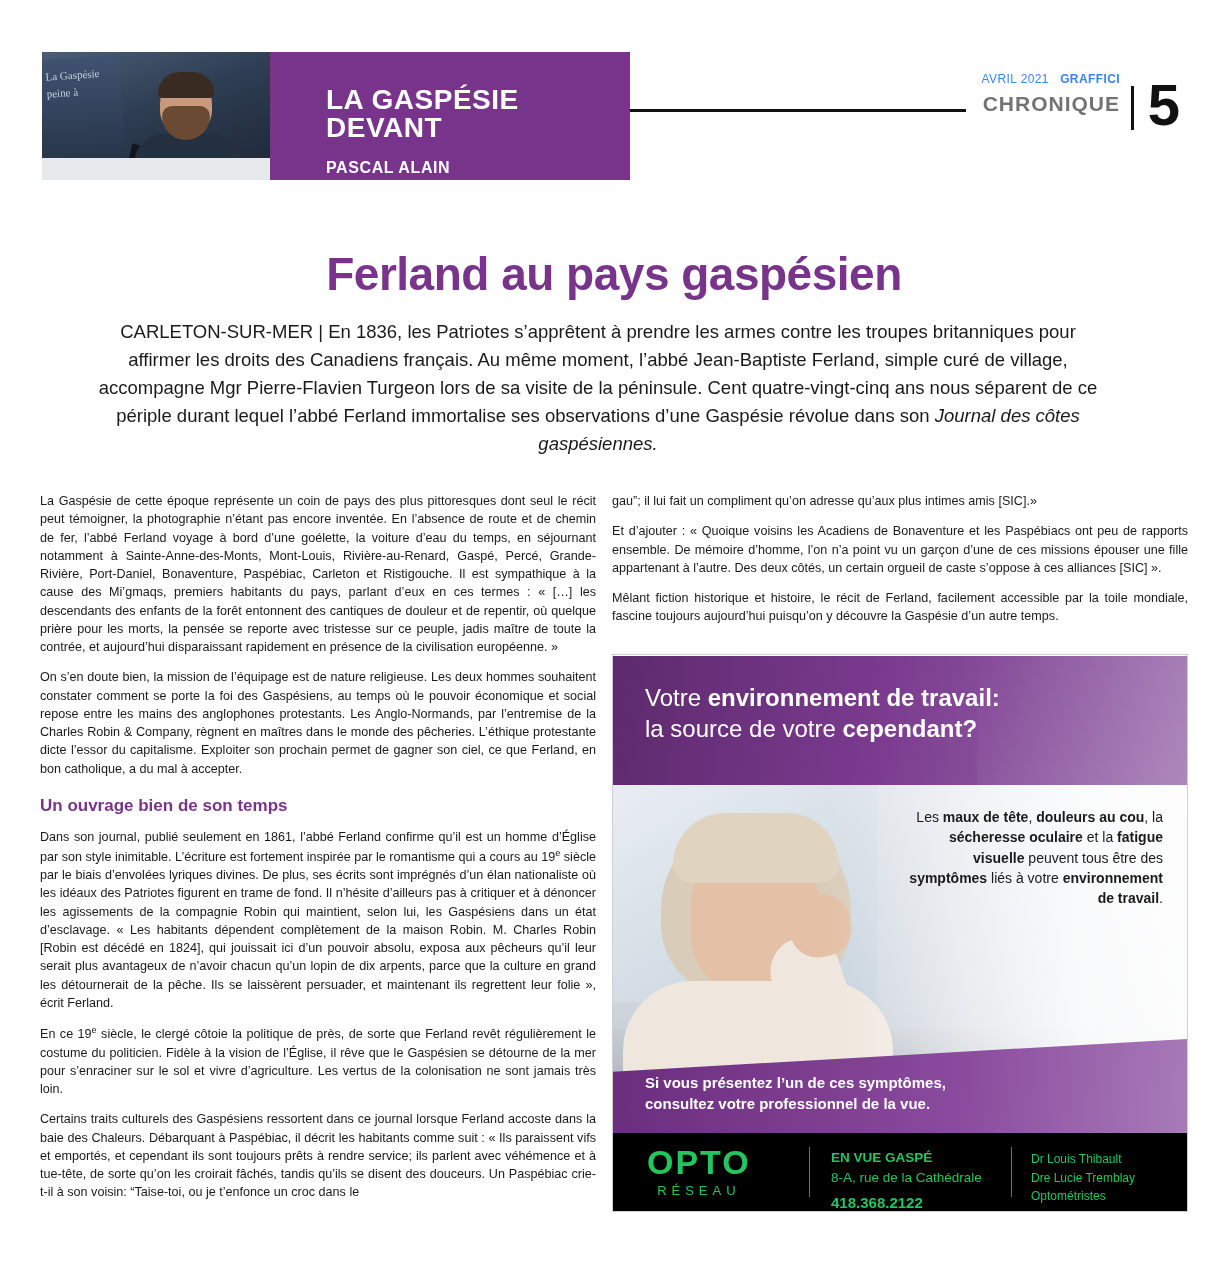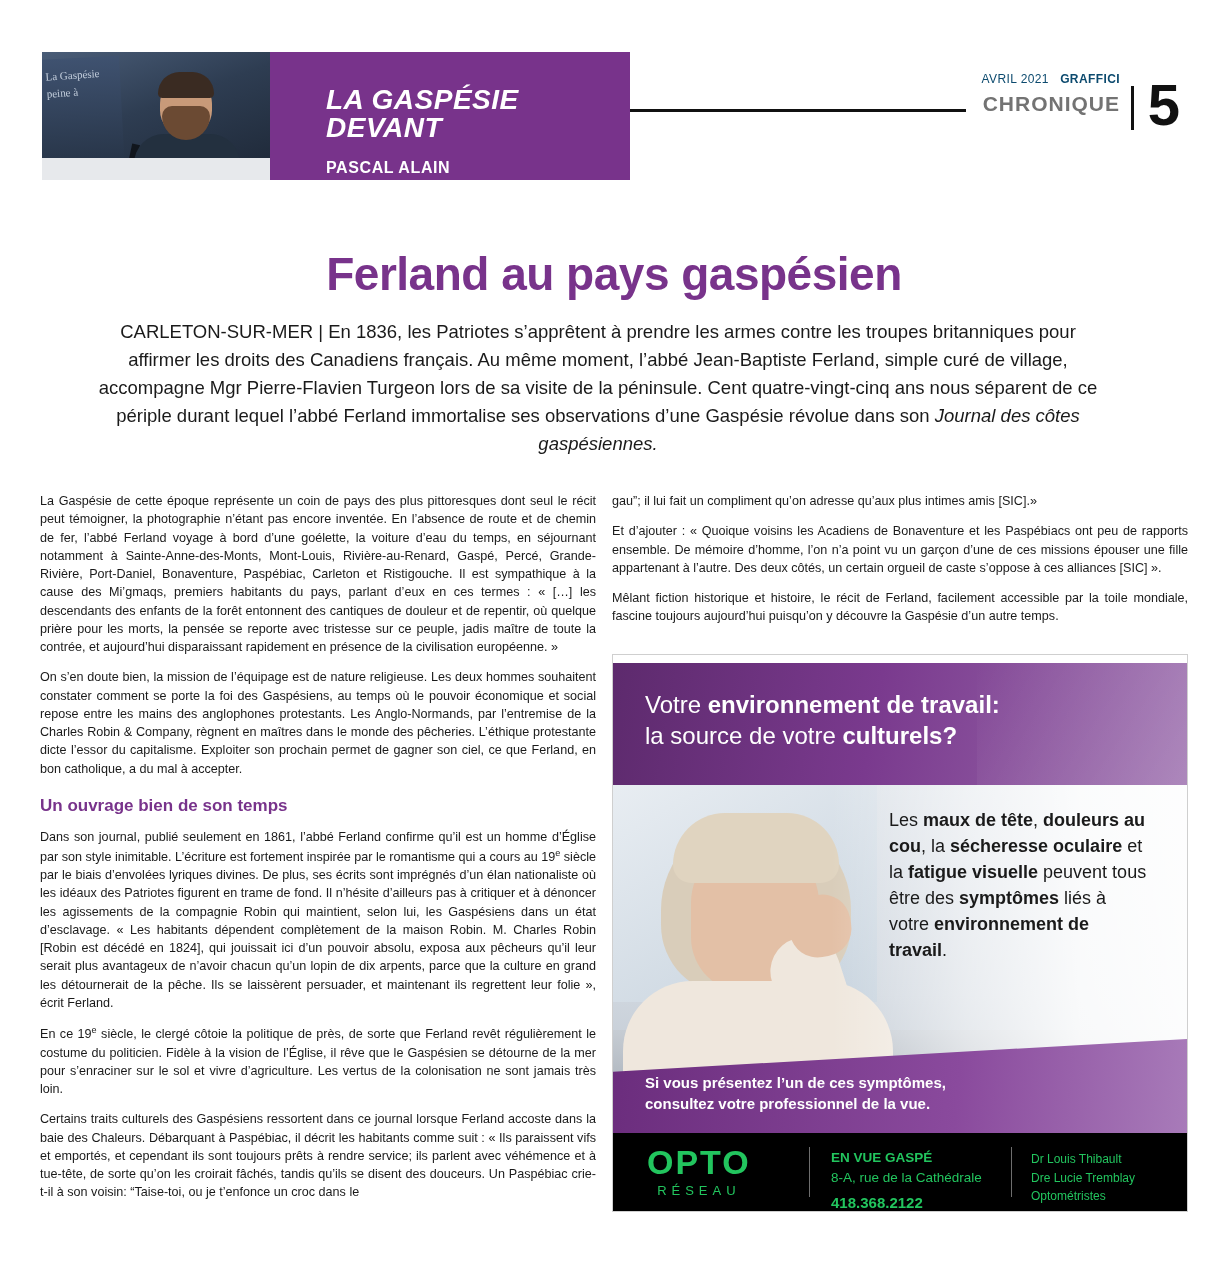--- a/index.html
+++ b/index.html
@@ -95,21 +95,20 @@
     left: 228px; top: 0;
     width: 360px; height: 128px;
     background: #78338b;
     color: #ffffff;
     padding: 34px 0 0 56px;
   }
   .header-band-title {
     font-size: 28px;
     font-weight: bold;
     letter-spacing: .5px;
-    font-style: italic;
     line-height: 1;
     margin-bottom: 16px;
   }
   .header-band-name {
     font-size: 16px;
     font-weight: bold;
     letter-spacing: .6px;
     line-height: 1.25;
   }
   .header-band-role {
@@ -123,21 +122,21 @@
     left: 588px; right: 220px; top: 57px;
     height: 3px;
     background: #111111;
   }
   .header-meta {
     position: absolute;
     right: 66px; top: 20px;
     text-align: right;
     font-size: 12px;
     letter-spacing: .4px;
-    color: #0c4a6e;
+    color: #3b82f6;
   }
   .header-meta .issue { font-weight: normal; }
   .header-meta .brand { font-weight: bold; }
   .header-chronique {
     position: absolute;
     right: 66px; top: 40px;
     font-size: 21px;
     font-weight: bold;
     letter-spacing: 1px;
     color: #737373;
@@ -204,21 +203,21 @@
   
   .ad {
     position: absolute;
     left: 612px; top: 654px;
     width: 576px; height: 558px;
     background: #ffffff;
     border: 1px solid #cfcfcf;
     overflow: hidden;
   }
   .ad-top {
-    position: absolute; left: 0; top: 8px; width: 100%; height: 162px;
+    position: absolute; left: 0; top: 1px; width: 100%; height: 162px;
     background: linear-gradient(100deg, #5d2a6d 0%, #7a3a8e 45%, #9c6fae 100%);
   }
   .ad-top-deco {
     position: absolute; right: 0; top: 0; width: 210px; height: 130px;
     background: linear-gradient(120deg, rgba(255,255,255,0) 0%, rgba(255,255,255,.18) 100%);
   }
   .ad-headline {
     position: absolute;
     left: 32px; top: 26px;
     color: #ffffff;
@@ -278,26 +277,26 @@
     background: #e3c0a6;
     border-radius: 28px;
     transform: rotate(-10deg);
   }
   .ad-photo-fade {
     position: absolute; right: 0; top: 0; width: 62%; height: 100%;
     background: linear-gradient(90deg, rgba(255,255,255,0) 0%, rgba(255,255,255,.55) 38%, rgba(255,255,255,.88) 70%, rgba(255,255,255,.95) 100%);
   }
   .ad-body-text {
     position: absolute;
-    right: 36px; top: 22px;
+    right: 24px; top: 22px;
     width: 262px;
-    font-size: 18px;
+    font-size: 14px;
     line-height: 1.45;
     color: #1a1a1a;
-    text-align: left;
+    text-align: right;
   }
   .ad-body-text b { font-weight: bold; }
 
   .ad-purple-band {
     position: absolute; left: 0; bottom: 0; width: 100%; height: 96px;
     background: linear-gradient(95deg, #6b2d7d 0%, #8a4a9d 60%, #a87bb9 100%);
     clip-path: polygon(0 34%, 100% 0, 100% 100%, 0 100%);
   }
   .ad-cta {
     position: absolute;
@@ -400,21 +399,21 @@
 
 <div class="ad">
 
   <div class="ad-top">
     <div class="ad-top-deco"></div>
     <div class="ad-headline">
       <div>
         <span>Votre </span><b>environnement de travail</b><b>:</b>
       </div>
       <div>
-        <span>la source de votre </span><b>culturels</b><b>?</b>
+        <span>la source de votre </span><b>cependant</b><b>?</b>
       </div>
     </div>
   </div>
 
   <div class="ad-photo">
     <div class="ad-photo-window"></div>
     <div class="ad-photo-desk"></div>
     <div class="woman-hair"></div>
     <div class="woman-face"></div>
     <div class="woman-hair-front"></div>

